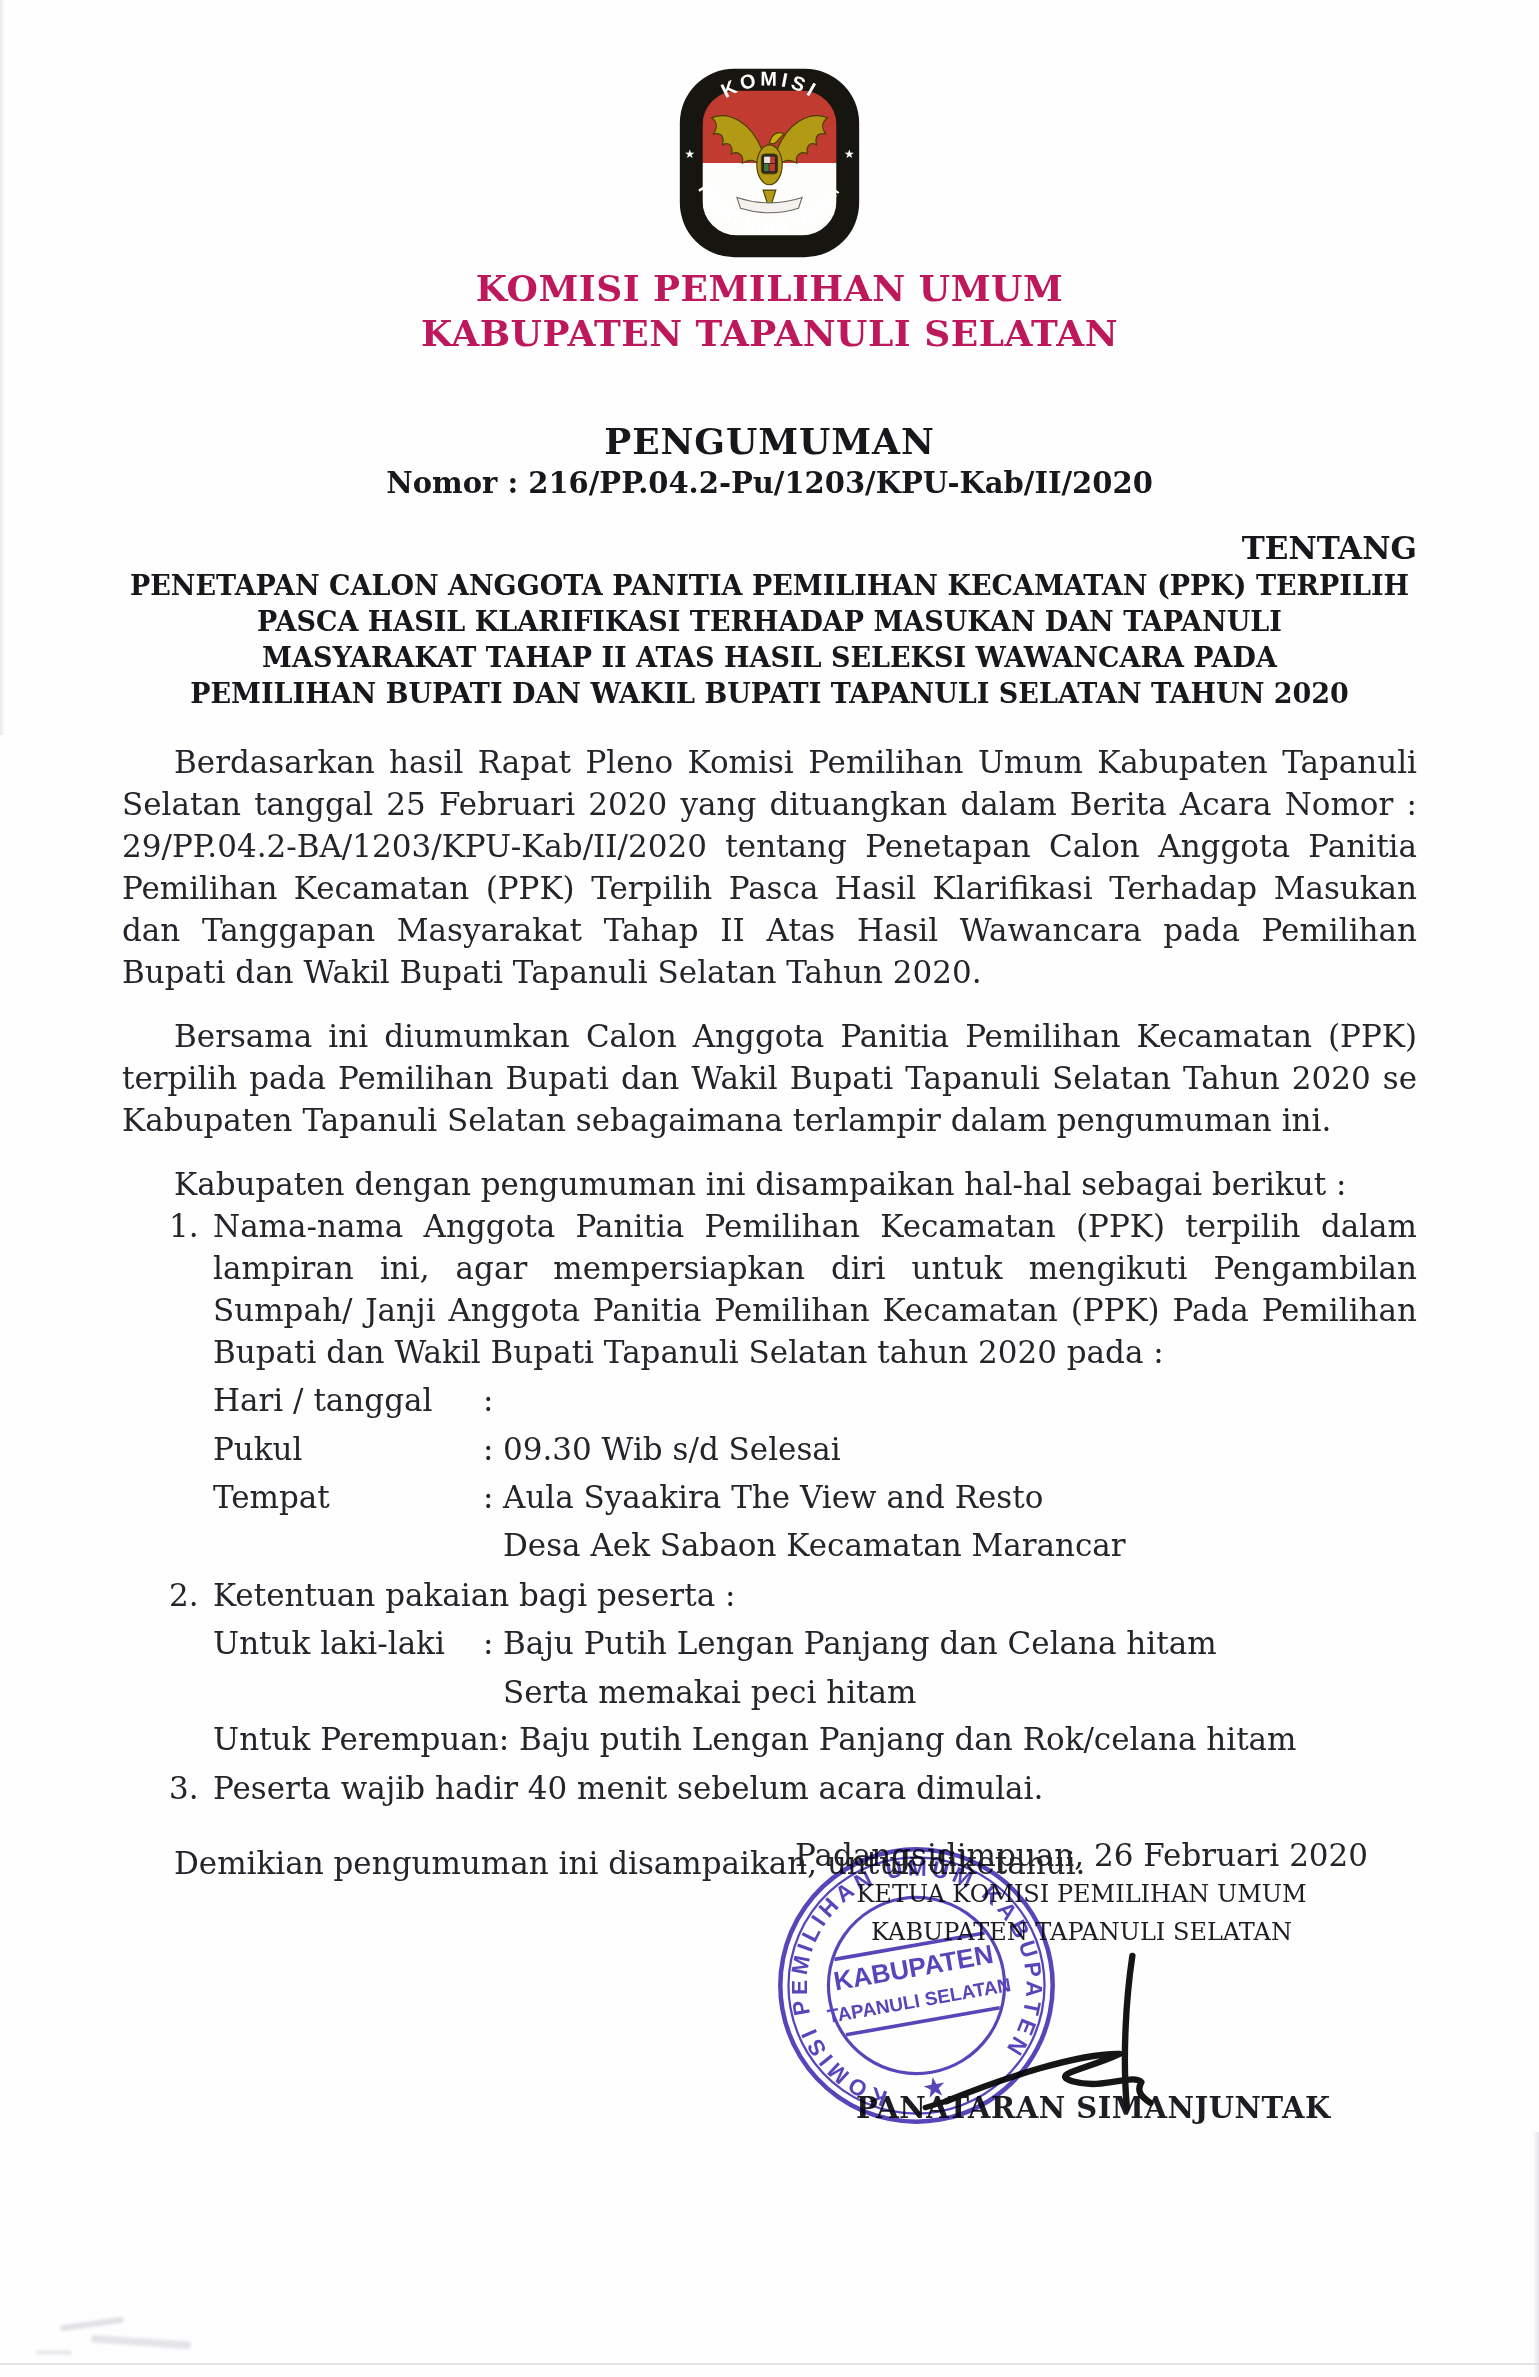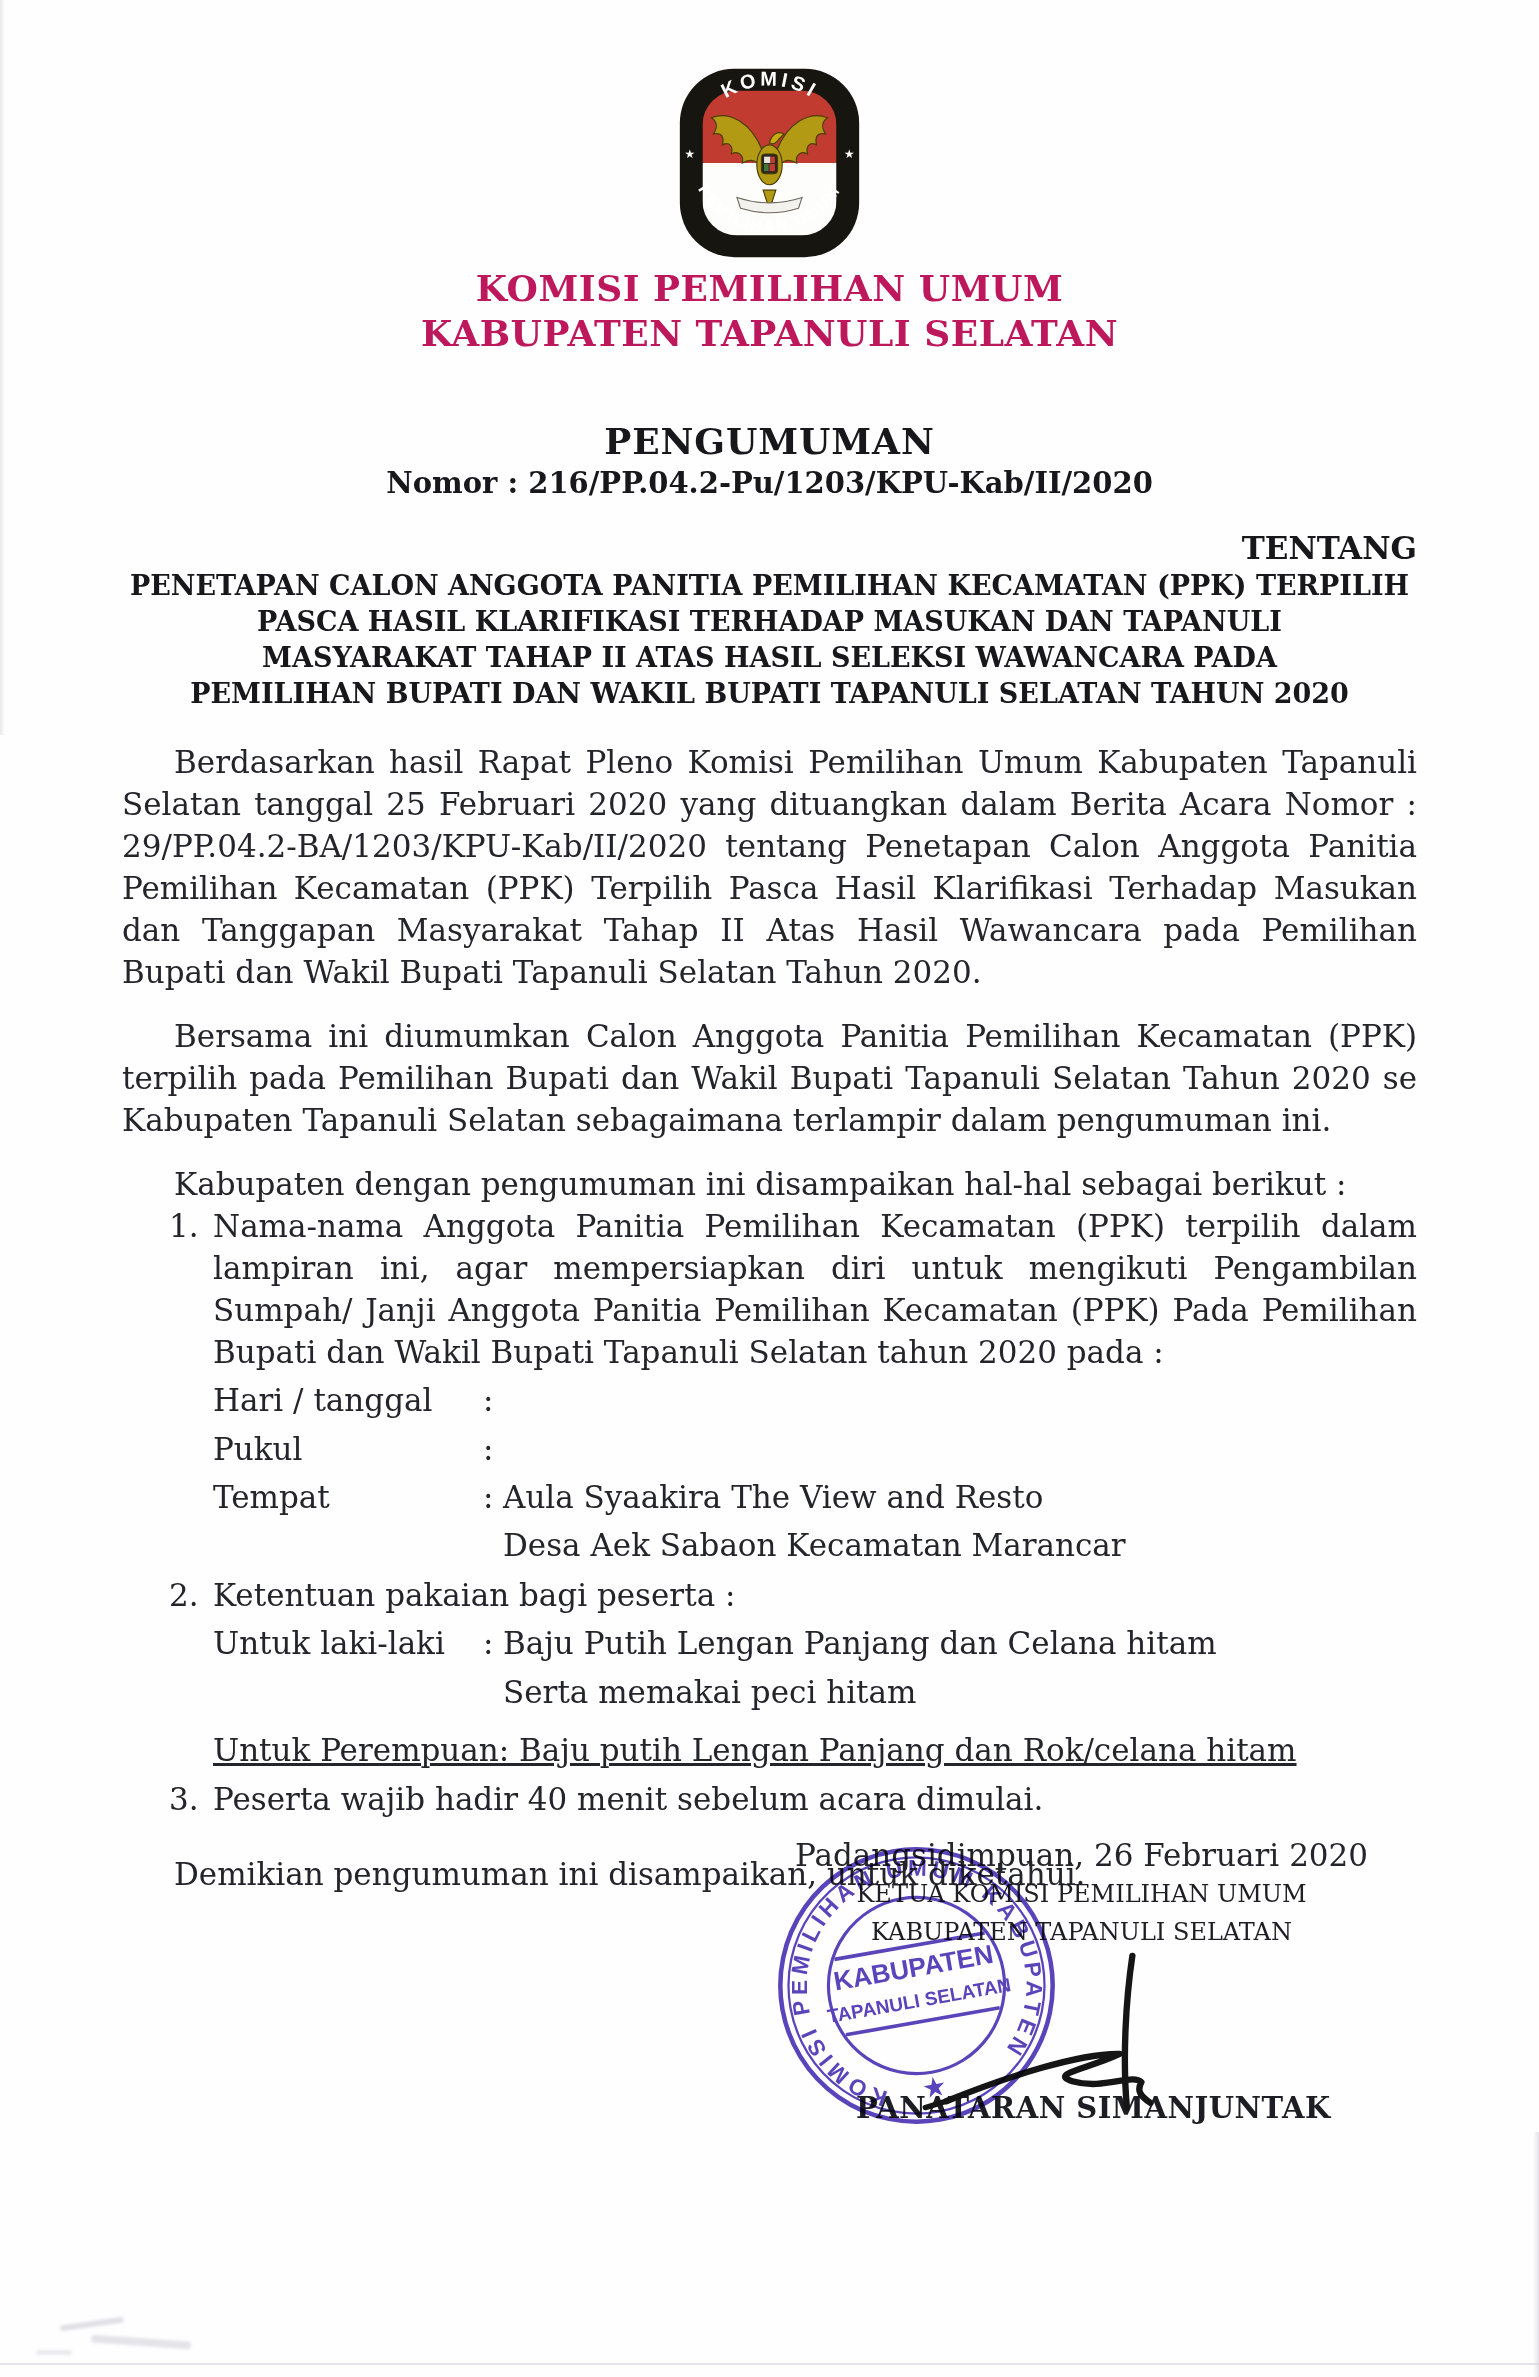--- a/index.html
+++ b/index.html
@@ -34,21 +34,21 @@
   .indent{text-indent:52px;}
 
   .list-item{display:flex;padding-left:47px;margin-top:7.3px;}
   .li-num{flex:0 0 44px;font-size:31px;line-height:42px;}
   .li-body{flex:1;font-size:31px;line-height:42px;text-align:justify;}
 
   .kv{display:flex;margin-top:6.4px;}
   .kv-l{flex:0 0 270px;}
   .kv-c{flex:0 0 20px;}
   .kv-v{flex:1;text-align:left;}
-  .full-line{margin-top:16px;text-decoration:underline;}
+  .full-line{margin-top:5px;}
 
   .closing{margin-top:33px;}
 
   .signature{position:absolute;left:780px;top:1835px;width:603px;height:309px;}
   .sig-date{font-size:31px;line-height:40px;text-align:center;}
   .sig-title{font-size:24px;line-height:38px;font-weight:normal;text-align:center;color:#1d1d24;}
   .sig-name{position:absolute;left:0;top:256px;width:100%;padding-left:23.6px;box-sizing:border-box;
             font-size:29px;font-weight:bold;text-align:center;color:#1d1d24;letter-spacing:0.5px;}
   .stamp-svg{position:absolute;left:-16.3px;top:-1.8px;mix-blend-mode:multiply;opacity:.93;}
   .sig-stroke{position:absolute;left:0;top:0;}
@@ -126,20 +126,21 @@
       <div class="li-num">1.</div>
       <div class="li-body">
         <div>Nama-nama Anggota Panitia Pemilihan Kecamatan (PPK) terpilih dalam lampiran ini, agar mempersiapkan diri untuk mengikuti Pengambilan Sumpah/ Janji Anggota Panitia Pemilihan Kecamatan (PPK) Pada Pemilihan Bupati dan Wakil Bupati Tapanuli Selatan tahun 2020 pada :</div>
         <div class="kv">
           <div class="kv-l">Hari / tanggal</div>
           <div class="kv-c">:</div>
         </div>
         <div class="kv">
           <div class="kv-l">Pukul</div>
           <div class="kv-c">:</div>
+          <div class="kv-v">09.30 Wib s/d Selesai</div>
         </div>
         <div class="kv">
           <div class="kv-l">Tempat</div>
           <div class="kv-c">:</div>
           <div class="kv-v">Aula Syaakira The View and Resto</div>
         </div>
         <div class="kv">
           <div class="kv-l"></div>
           <div class="kv-c"></div>
           <div class="kv-v">Desa Aek Sabaon Kecamatan Marancar</div>

